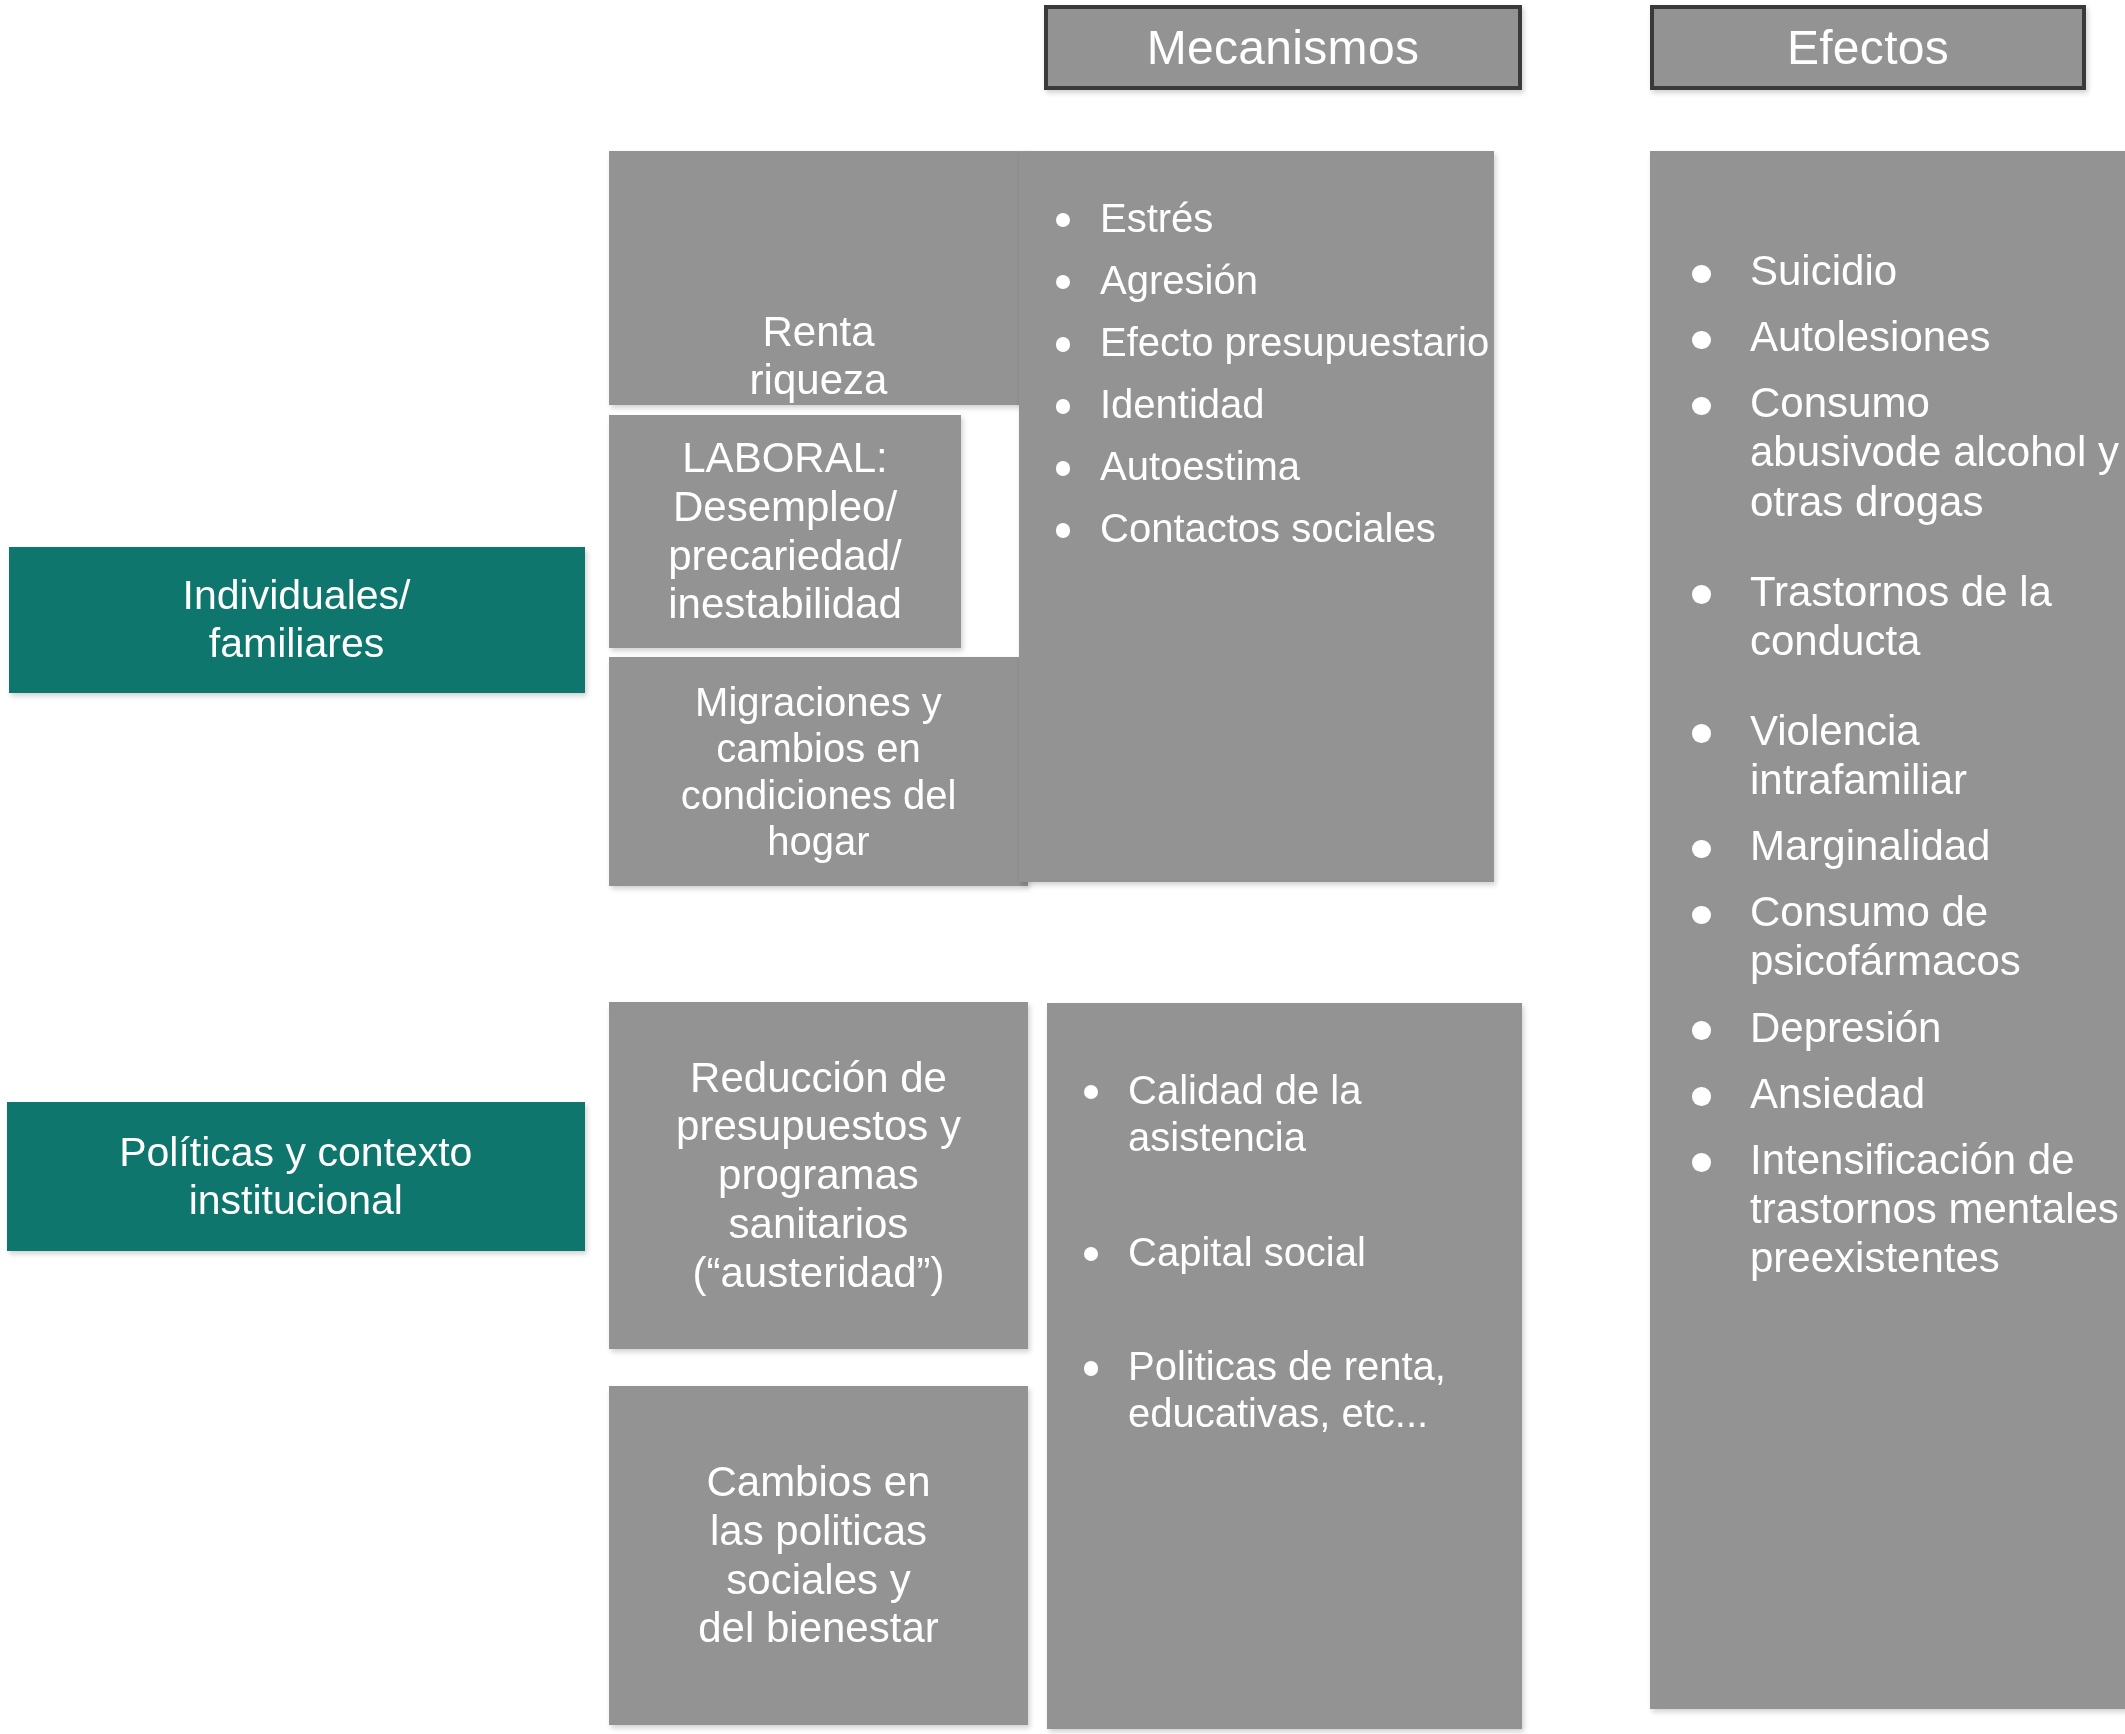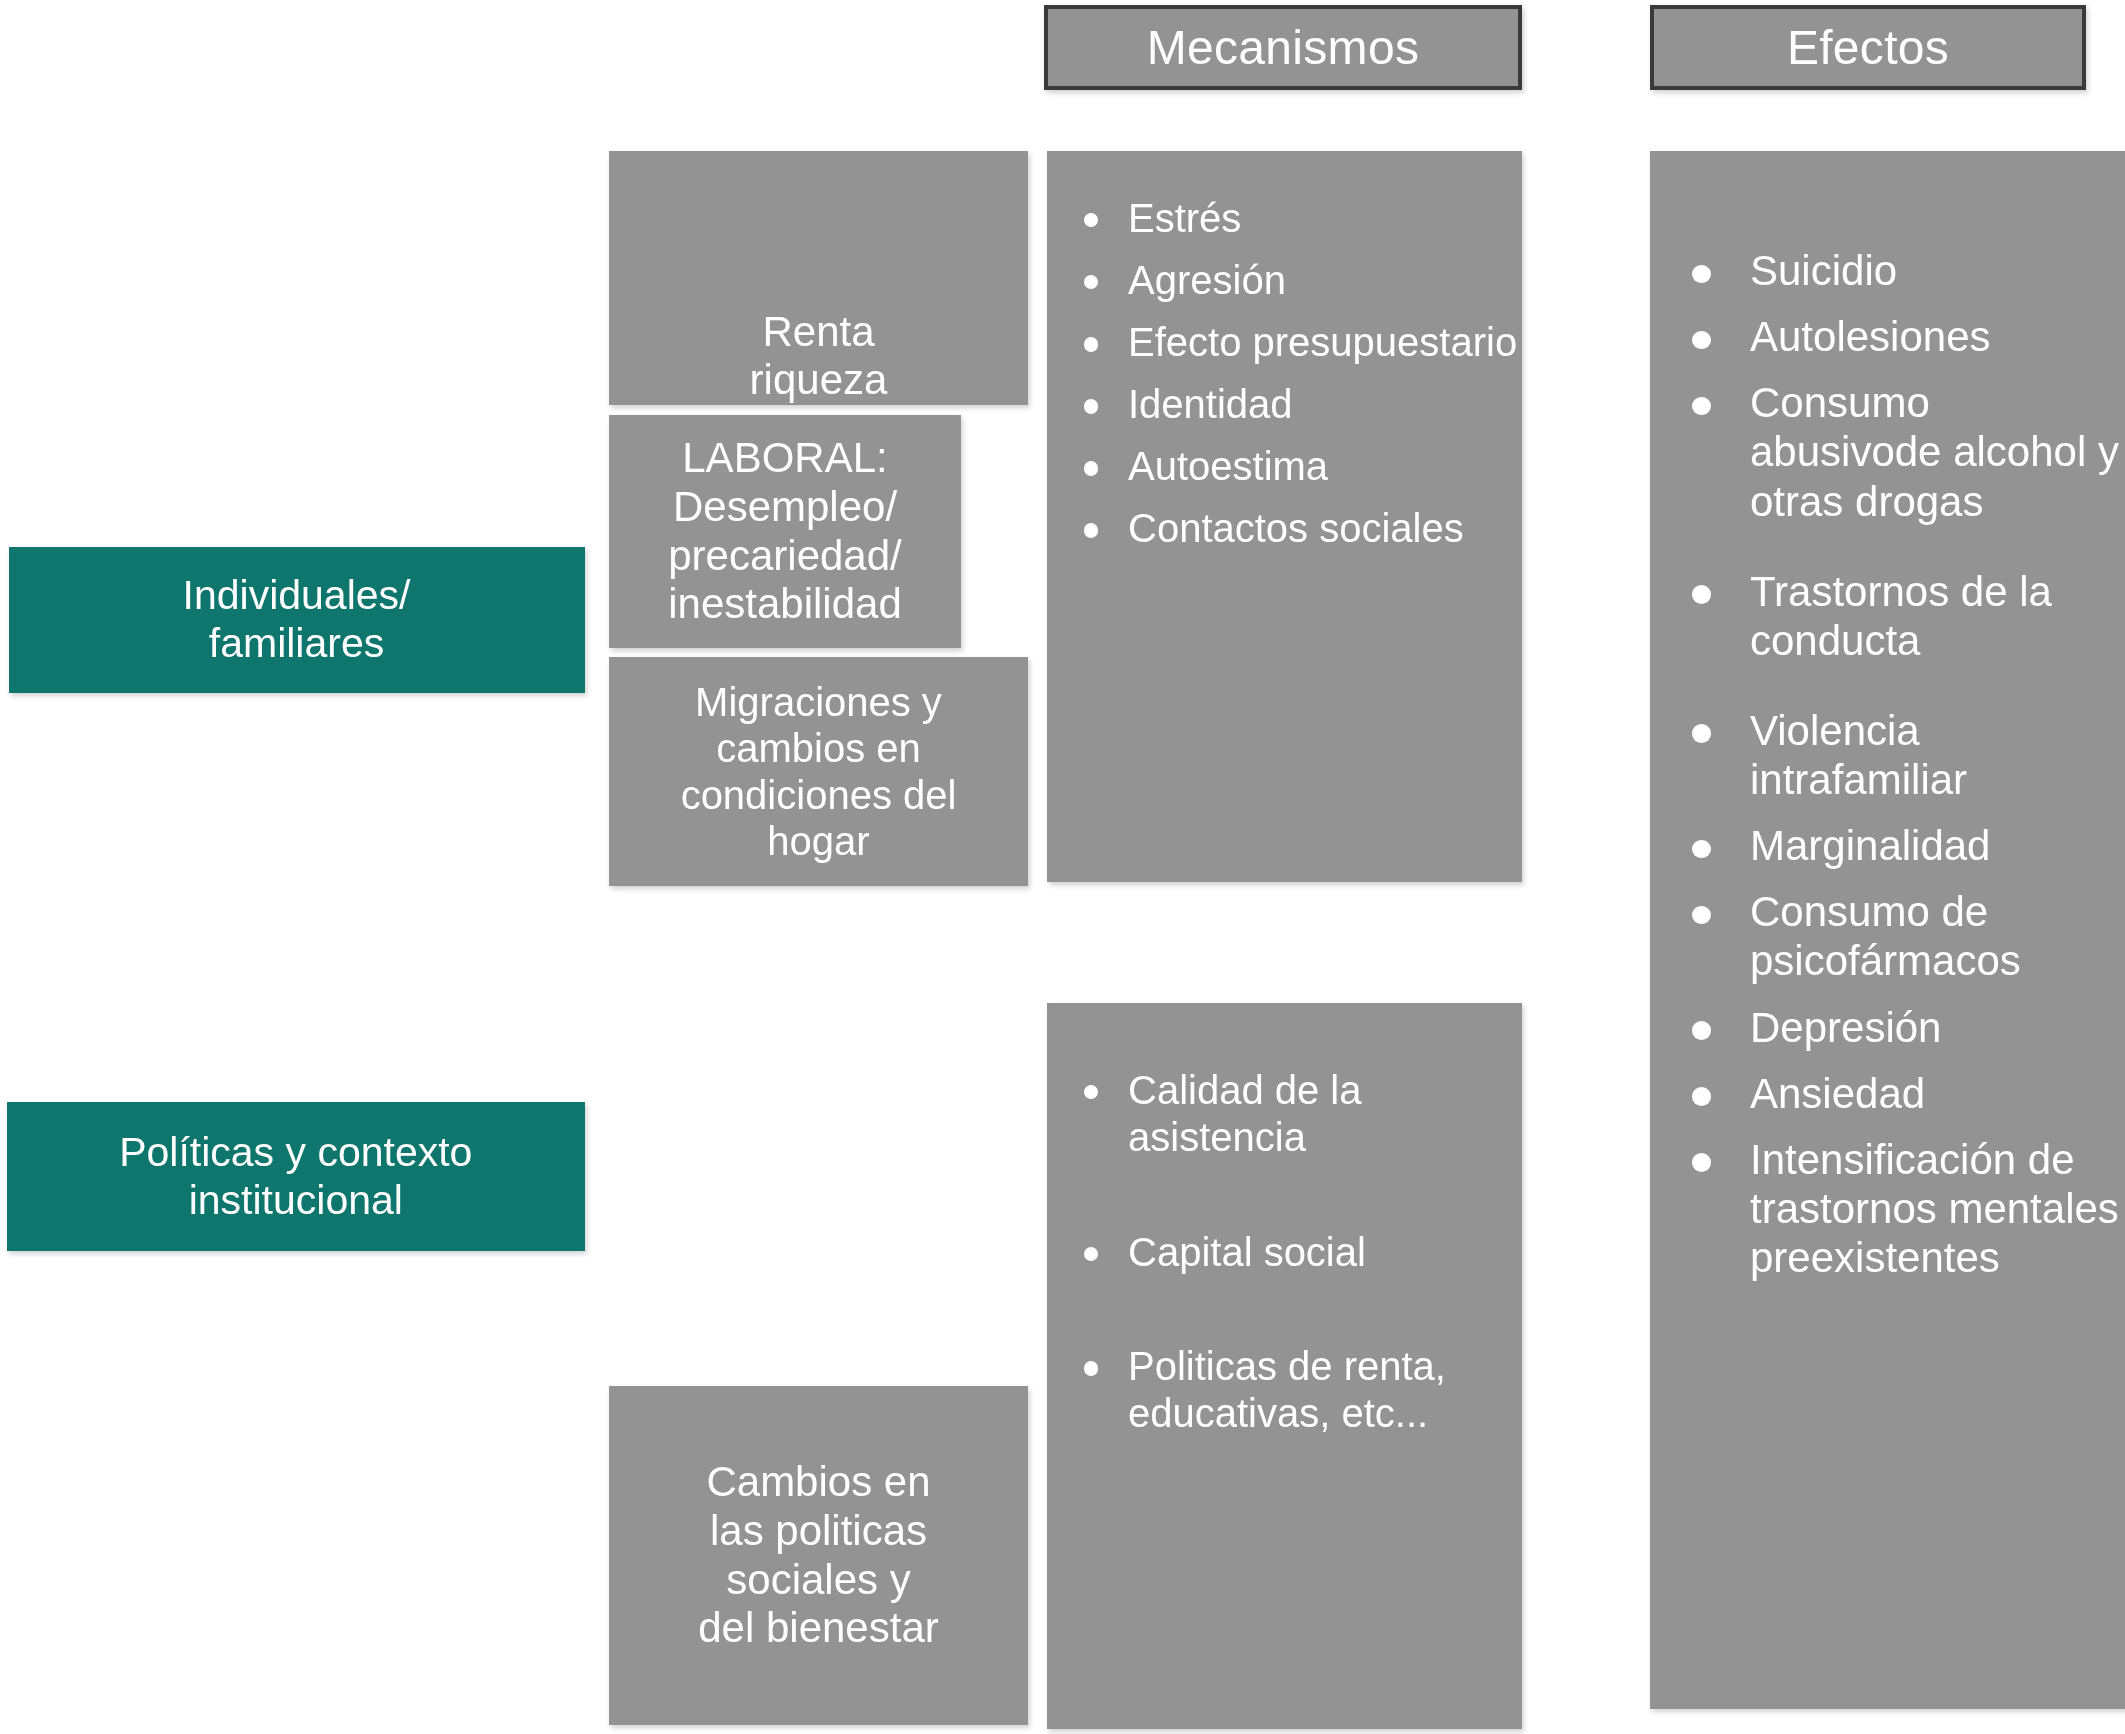--- a/index.html
+++ b/index.html
@@ -81,21 +81,21 @@
 
   #cat-individual {left:8.5px; top:547px;  width:576px; height:146px; font-size:41px;}
   #cat-politicas  {left:6.8px;  top:1102px; width:578px; height:149px; font-size:41px;}
 
   #det-renta      {left:609px;top:151px; width:419px;height:254px;font-size:42px;align-items:flex-end;}
   #det-laboral    {left:609px;top:415px; width:352px;height:233px;font-size:42px;}
   #det-migraciones{left:609px;top:657px; width:419px;height:229px;font-size:40px;}
   #det-reduccion  {left:609px;top:1002px;width:419px;height:347px;font-size:42px;}
   #det-cambios    {left:609px;top:1386px;width:419px;height:339px;font-size:42px;}
 
-  #mec-top {left:1047px;top:151px; width:475px;height:731px;}
+  #mec-top {left:1019px;top:151px; width:475px;height:731px;}
   #mec-bot {left:1047px;top:1003px;width:475px;height:726px;}
   #efe-box {left:1650px;top:151px; width:480px;height:1558px;}
 </style>
 </head>
 <body>
 
 <div class="stage">
 
   <div class="box dark header-banner" id="hdr-mecanismos">
     <span>Mecanismos</span>
@@ -127,20 +127,27 @@
 inestabilidad</span>
   </div>
 
   <div class="box dark centered" id="det-migraciones">
     <span class="txt">Migraciones y
 cambios en
 condiciones del
 hogar</span>
   </div>
 
+  <div class="box dark centered" id="det-reduccion">
+    <span class="txt">Reducción de
+presupuestos y
+programas
+sanitarios
+(“austeridad”)</span>
+  </div>
 
   <div class="box dark centered" id="det-cambios">
     <span class="txt">Cambios en
 las politicas
 sociales y
 del bienestar</span>
   </div>
 
   <div class="box dark listbox" id="mec-top">
     <ul class="bullets" id="mec-top-list">

